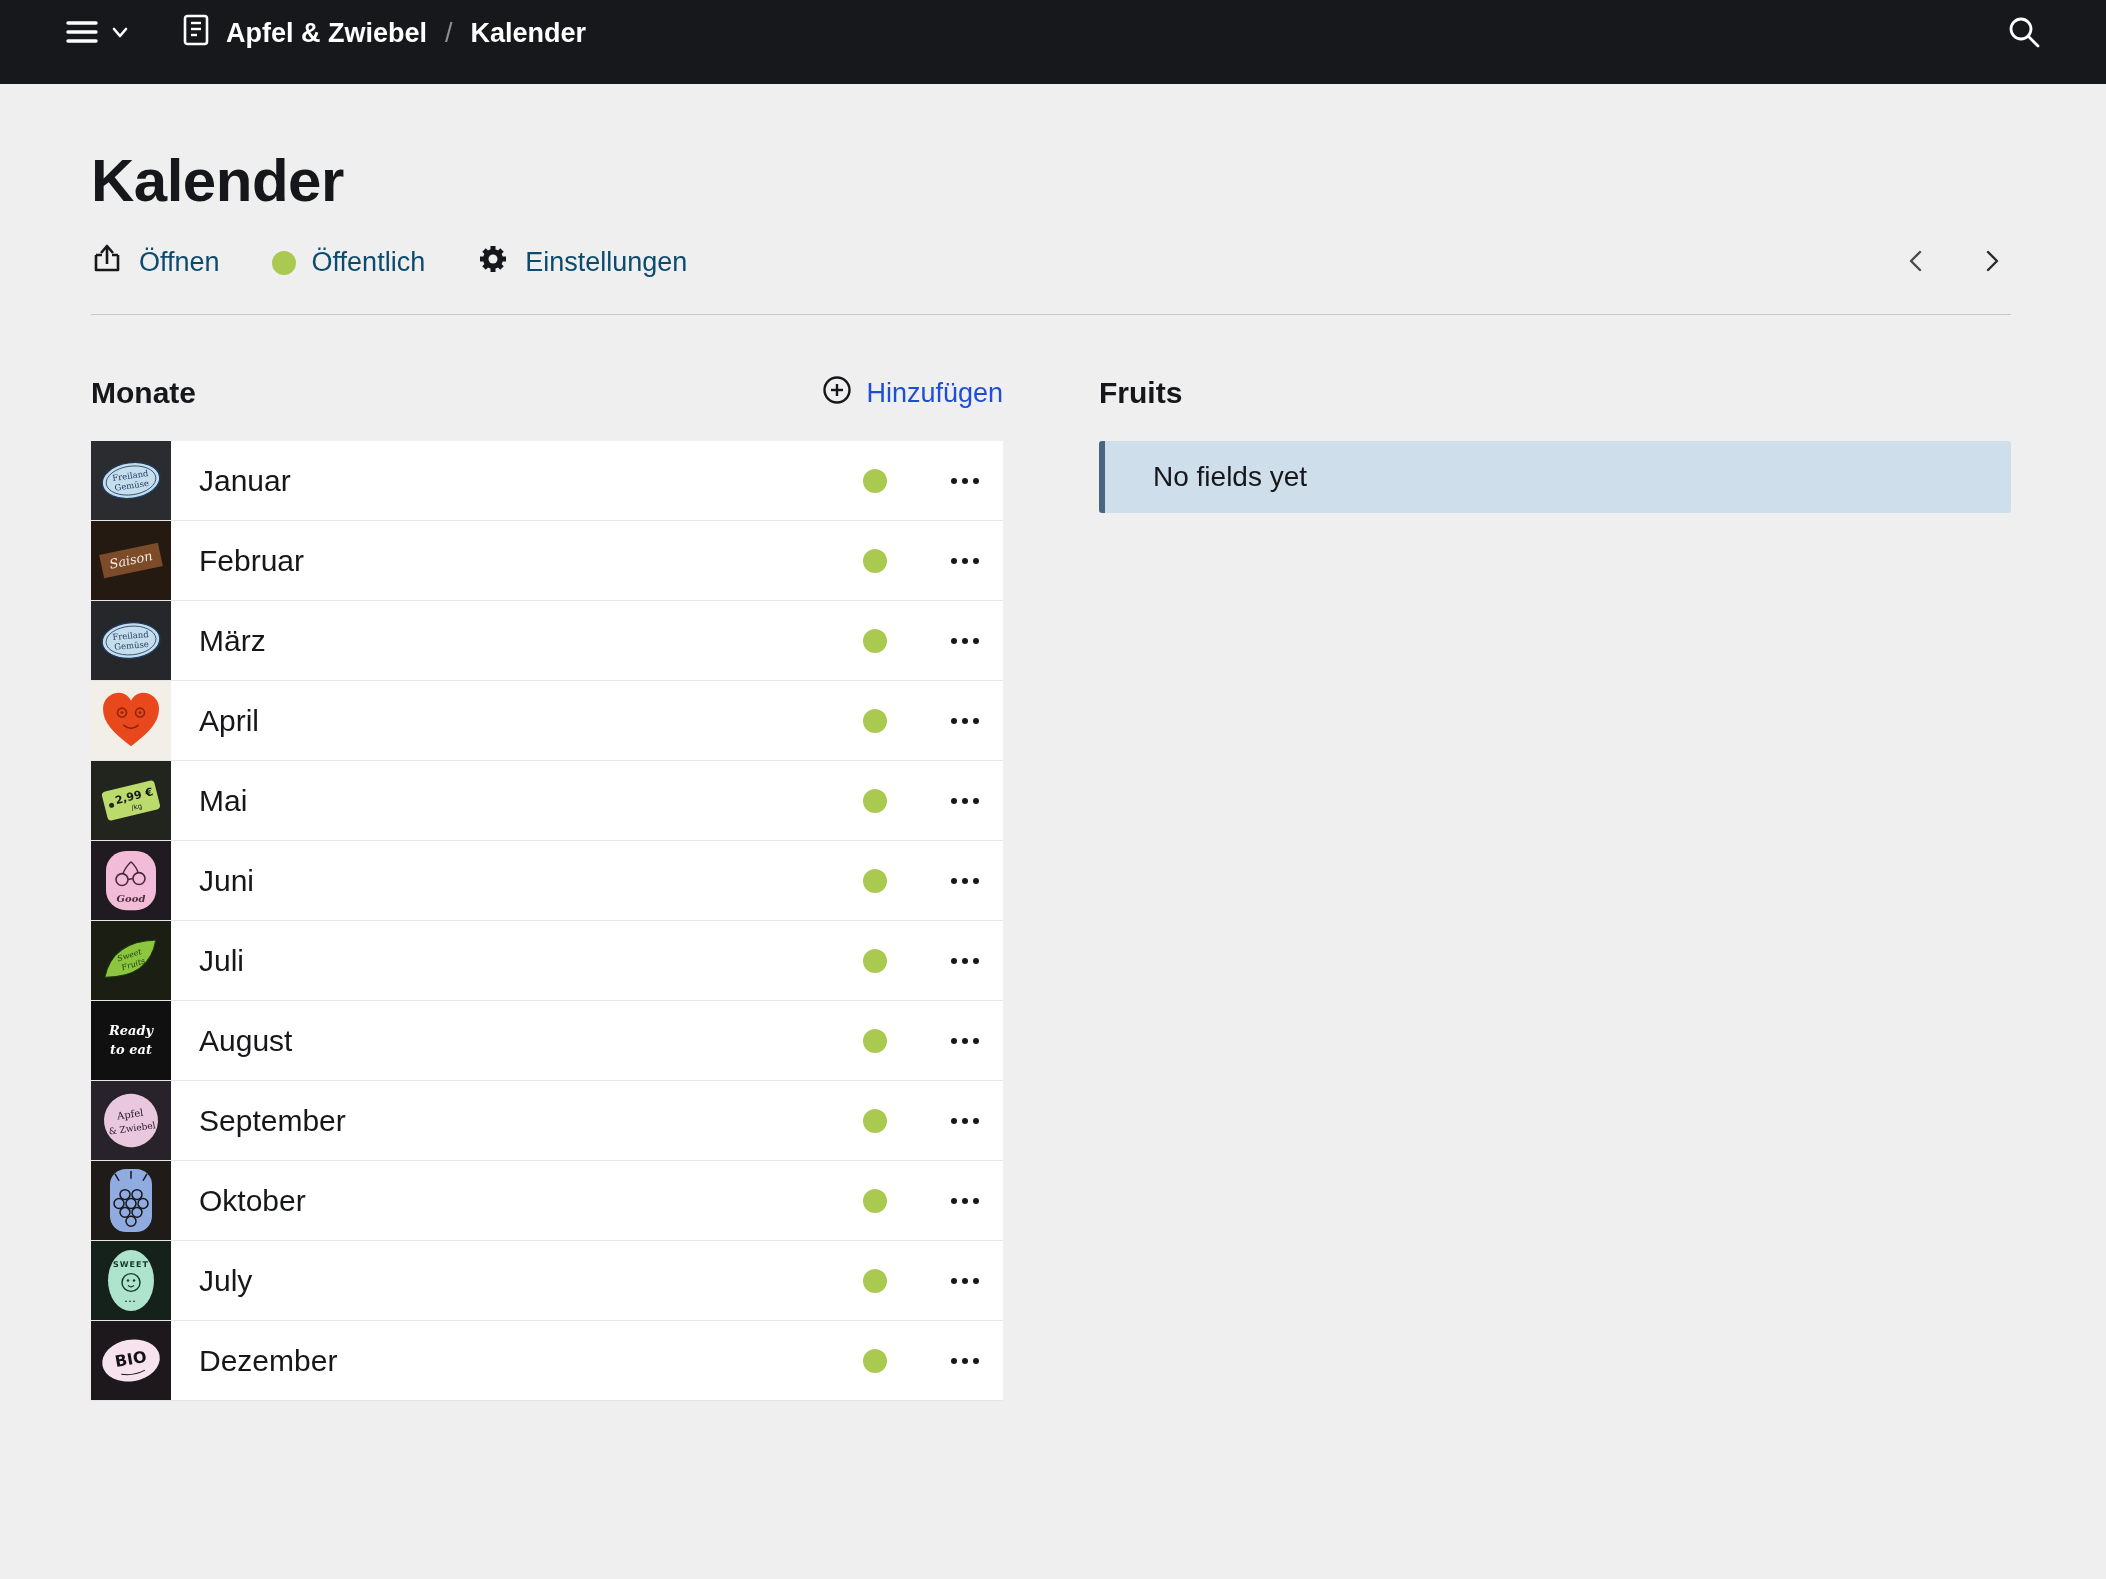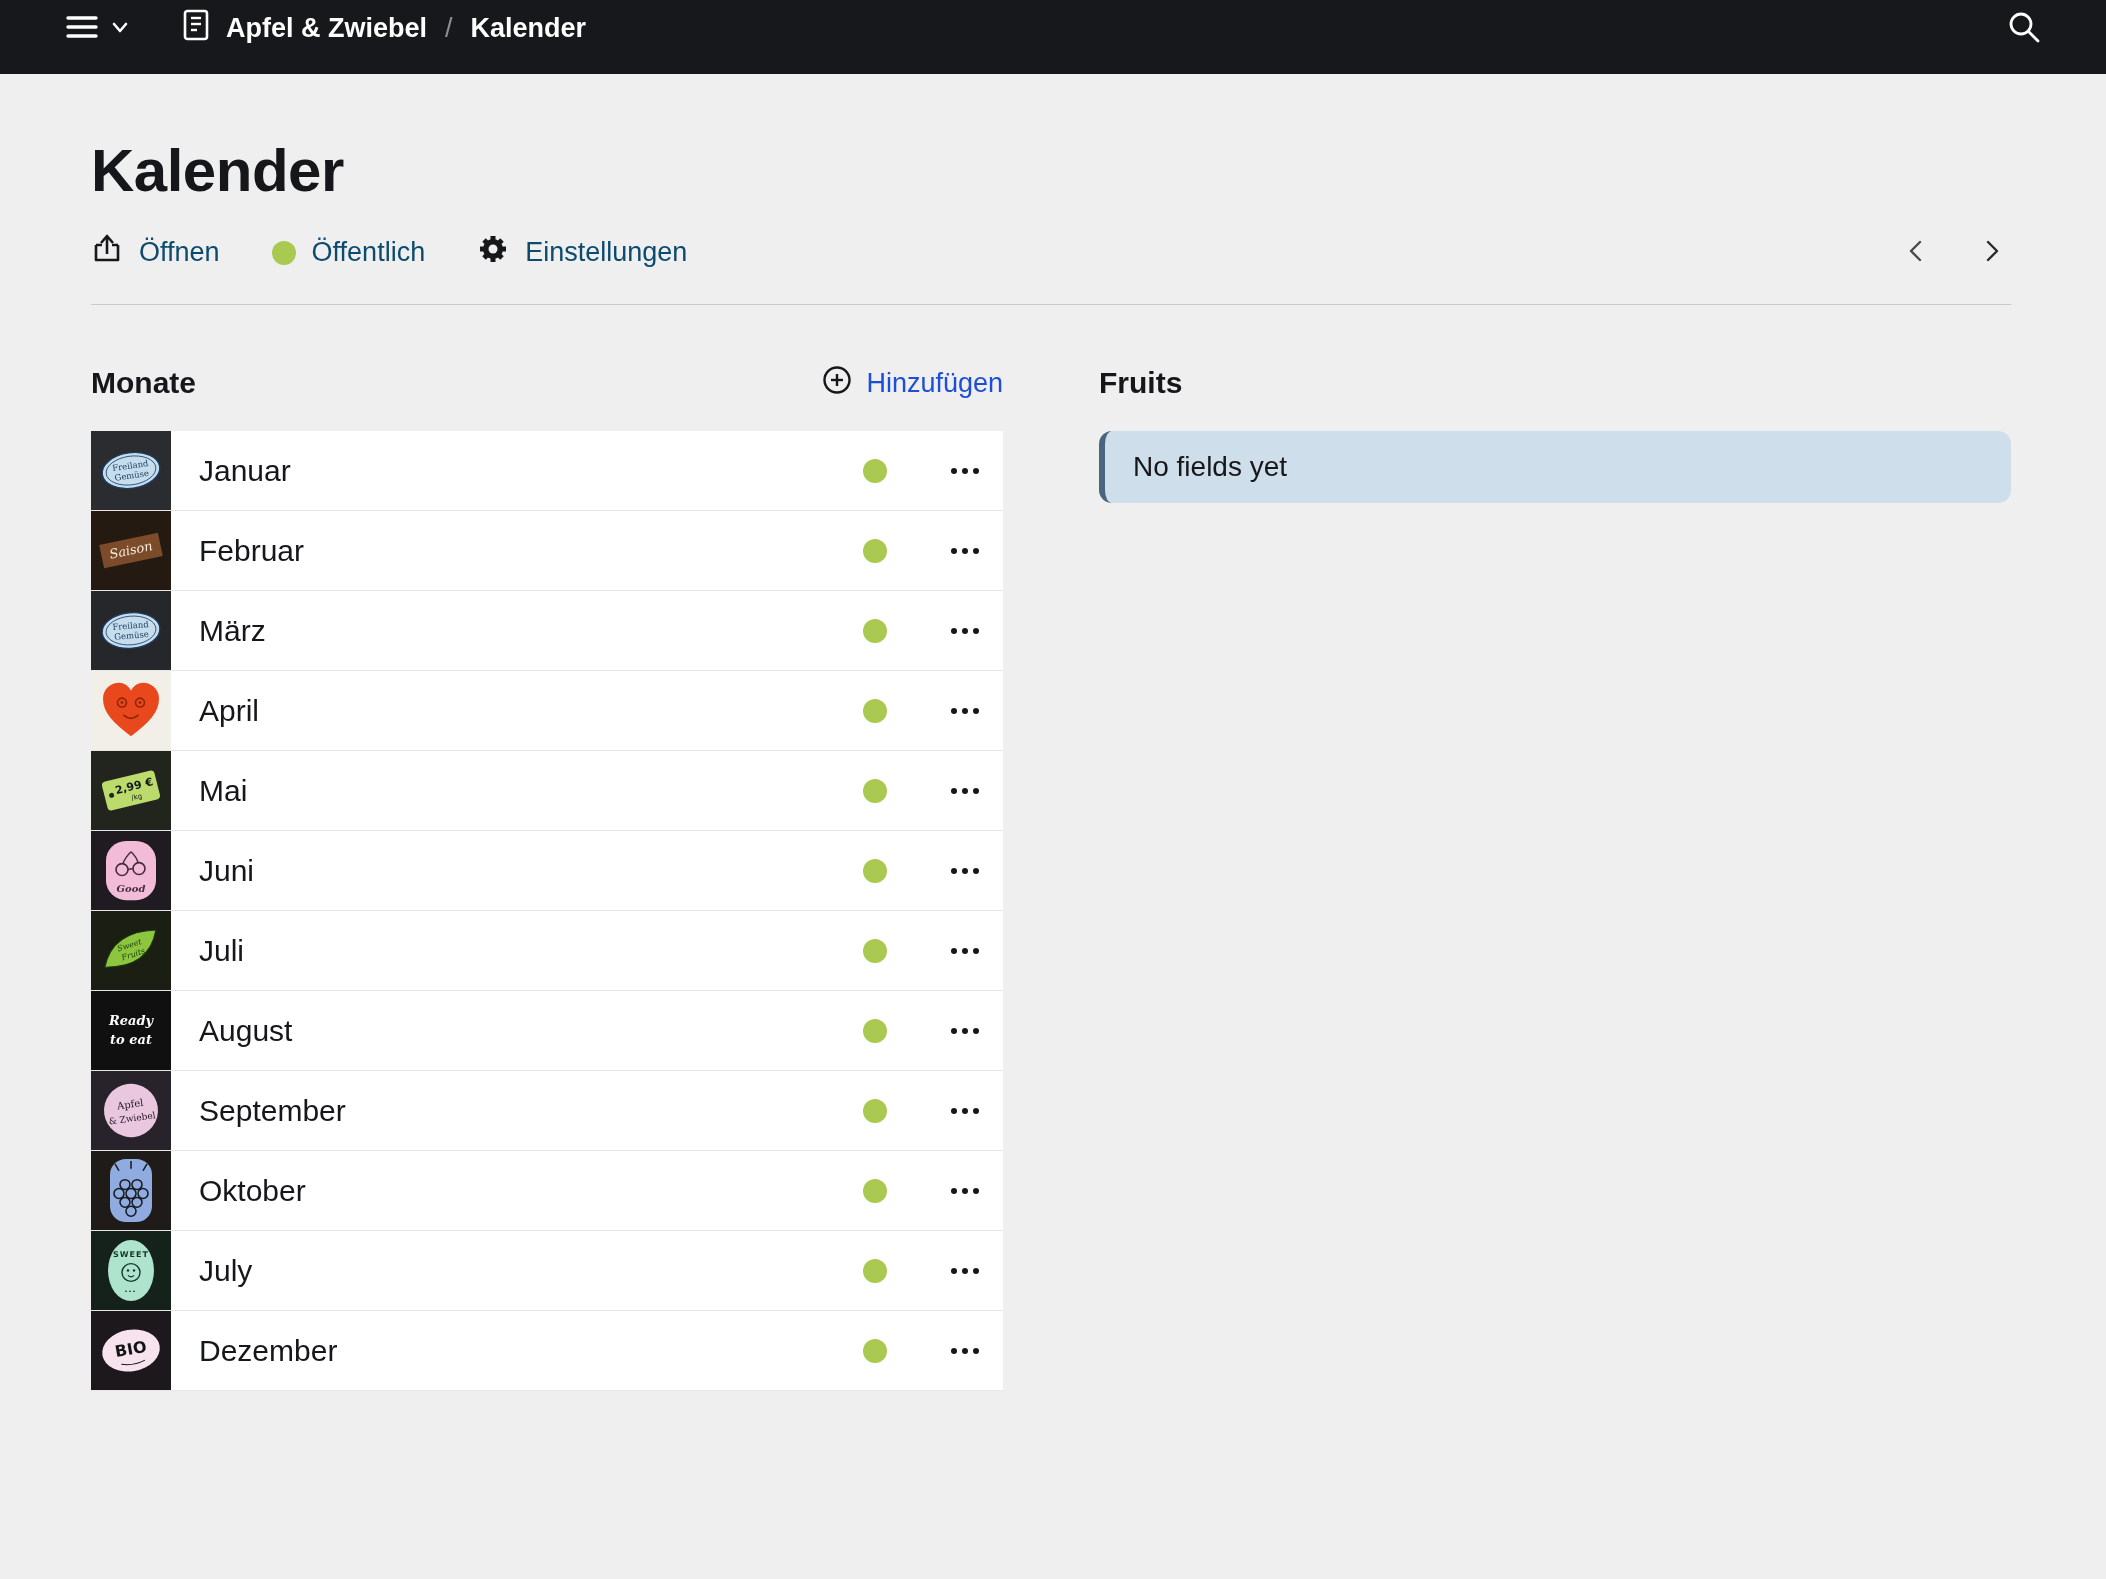--- a/index.html
+++ b/index.html
@@ -7,21 +7,21 @@
   body {
     width:2106px; height:1579px;
     background:#efefef;
     font-family:"Liberation Sans", sans-serif;
     color:#16171a;
     overflow:hidden;
   }
 
   
   .topbar {
-    height:74px; background:var(--topbar-bg,#17181b);
+    height:84px; background:var(--topbar-bg,#17181b);
     display:flex; align-items:center;
     padding:0 56px 17px 60px; color:#fff;text-align:center;
   }
   .menu-btn {
     display:flex; align-items:center; gap:14px;
     background:none; border:none; padding:6px; margin-right:48px; cursor:pointer;
   }
   .breadcrumb { display:flex; align-items:center; font-size:27px; font-weight:600; }
   .breadcrumb .crumb { color:#fff; text-decoration:none; display:flex; align-items:center; gap:16px; }
   .breadcrumb .sep { color:#8e8f93; margin:0 18px; font-weight:400; }
@@ -65,22 +65,22 @@
   .options {
     display:flex; align-items:center; gap:5px;
     background:none; border:none; padding:14px; margin-right:10px; cursor:pointer;
   }
   .options .dot { width:6px; height:6px; border-radius:50%; background:#16171a; }
 
   
   .infobox {
     height:72px; background:var(--info-bg,#cfdeeb);
     border-left:6px solid var(--info-border,#49657f);
-    border-radius:13px;
-    display:flex; align-items:center; padding-left:28px; font-size:28px;
+    border-radius:3px;
+    display:flex; align-items:center; padding-left:48px; font-size:28px;
   }
 </style>
 </head>
 <body>
 
 <header class="topbar">
   <button class="menu-btn">
     <span>
       <svg width="32" height="26" viewBox="0 0 32 26">
           <g stroke="#fff" stroke-width="3.4" stroke-linecap="round">

